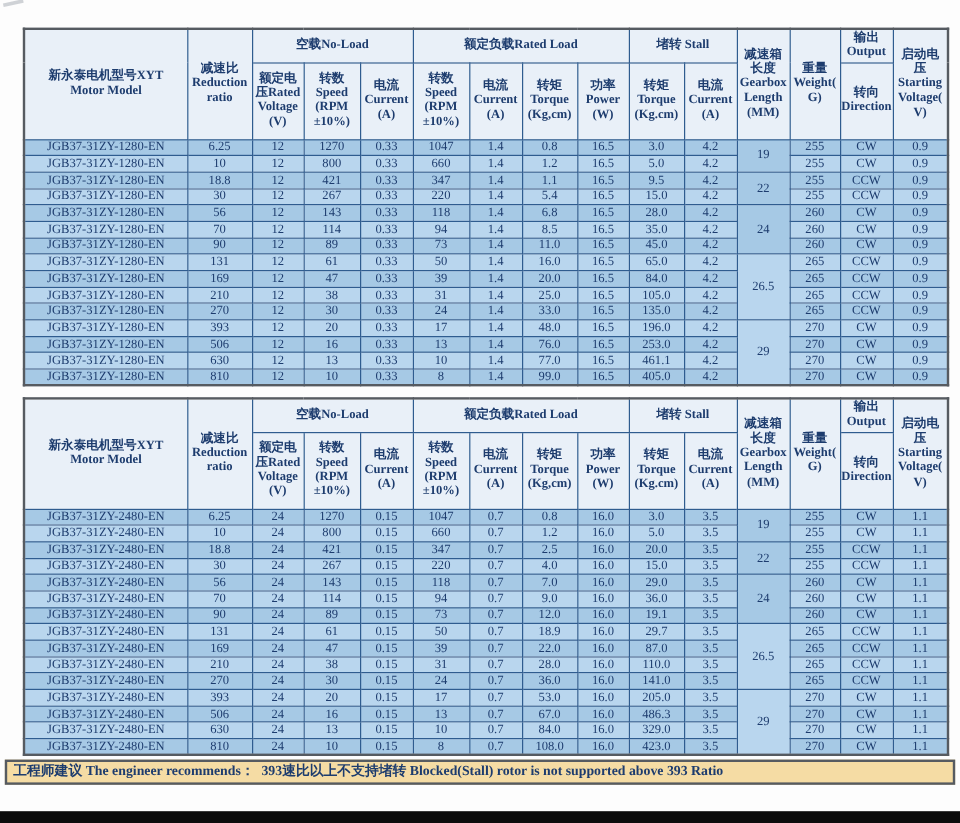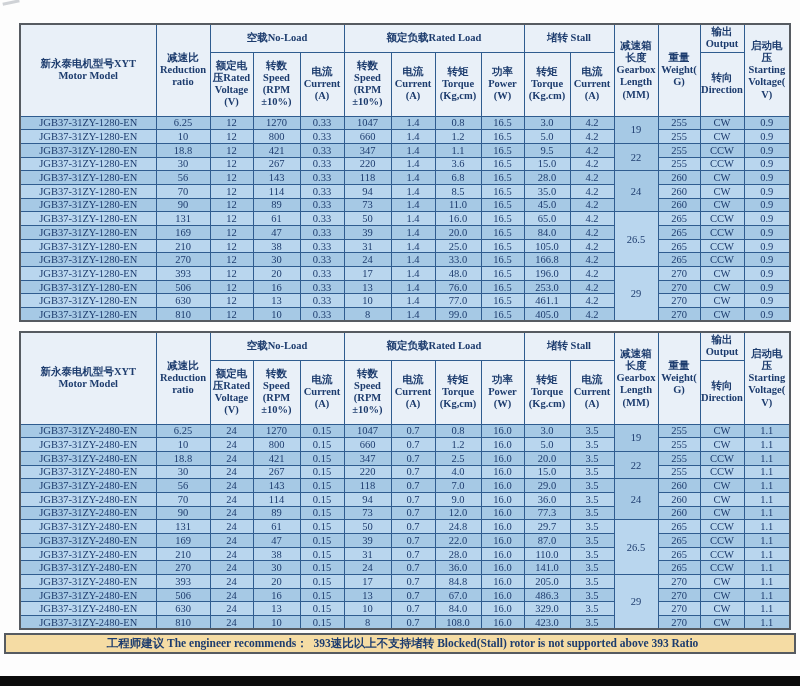--- a/index.html
+++ b/index.html
@@ -44,21 +44,20 @@
   tbody tr:nth-child(odd)  td { background:var(--row-odd,#a6c9e5); }
   tbody tr:nth-child(even) td { background:var(--row-even,#b9d6ee); }
   td.gearbox-cell { font-size:10.5px;margin-left:28px; }
   .footer-note {
     position:absolute; left:4px; top:633px; width:792px; height:21px;
     background:var(--footer-bg,#f5dca4);
     border:2px solid #565b61;
     font-size:11.5px; font-weight:bold; color:#1d3c6e;
     line-height:17px; padding-left:5px; white-space:pre;
     overflow:hidden;
-    text-align:center;
   }
   .bottom-bar {
     position:absolute; left:0; top:676px; width:800px; height:10px;
     background:#0c0c0c;
   }
 </style>
 </head>
 <body>
 
 <div class="corner-mark"></div>
@@ -193,21 +192,21 @@
         <td>0.9</td>
       </tr>
       <tr>
         <td>JGB37-31ZY-1280-EN</td>
         <td>30</td>
         <td>12</td>
         <td>267</td>
         <td>0.33</td>
         <td>220</td>
         <td>1.4</td>
-        <td>3.6</td>
+        <td>5.4</td>
         <td>16.5</td>
         <td>15.0</td>
         <td>4.2</td>
         <td>255</td>
         <td>CCW</td>
         <td>0.9</td>
       </tr>
       <tr>
         <td>JGB37-31ZY-1280-EN</td>
         <td>56</td>
@@ -309,21 +308,21 @@
       <tr>
         <td>JGB37-31ZY-1280-EN</td>
         <td>270</td>
         <td>12</td>
         <td>30</td>
         <td>0.33</td>
         <td>24</td>
         <td>1.4</td>
         <td>33.0</td>
         <td>16.5</td>
-        <td>166.8</td>
+        <td>135.0</td>
         <td>4.2</td>
         <td>265</td>
         <td>CCW</td>
         <td>0.9</td>
       </tr>
       <tr>
         <td>JGB37-31ZY-1280-EN</td>
         <td>393</td>
         <td>12</td>
         <td>20</td>
@@ -570,35 +569,35 @@
       <tr>
         <td>JGB37-31ZY-2480-EN</td>
         <td>90</td>
         <td>24</td>
         <td>89</td>
         <td>0.15</td>
         <td>73</td>
         <td>0.7</td>
         <td>12.0</td>
         <td>16.0</td>
-        <td>77.3</td>
+        <td>19.1</td>
         <td>3.5</td>
         <td>260</td>
         <td>CW</td>
         <td>1.1</td>
       </tr>
       <tr>
         <td>JGB37-31ZY-2480-EN</td>
         <td>131</td>
         <td>24</td>
         <td>61</td>
         <td>0.15</td>
         <td>50</td>
         <td>0.7</td>
-        <td>24.8</td>
+        <td>18.9</td>
         <td>16.0</td>
         <td>29.7</td>
         <td>3.5</td>
         <td rowspan="4" class="gearbox-cell">26.5</td>
         <td>265</td>
         <td>CCW</td>
         <td>1.1</td>
       </tr>
       <tr>
         <td>JGB37-31ZY-2480-EN</td>
@@ -649,21 +648,21 @@
         <td>1.1</td>
       </tr>
       <tr>
         <td>JGB37-31ZY-2480-EN</td>
         <td>393</td>
         <td>24</td>
         <td>20</td>
         <td>0.15</td>
         <td>17</td>
         <td>0.7</td>
-        <td>84.8</td>
+        <td>53.0</td>
         <td>16.0</td>
         <td>205.0</td>
         <td>3.5</td>
         <td rowspan="4" class="gearbox-cell">29</td>
         <td>270</td>
         <td>CW</td>
         <td>1.1</td>
       </tr>
       <tr>
         <td>JGB37-31ZY-2480-EN</td>

